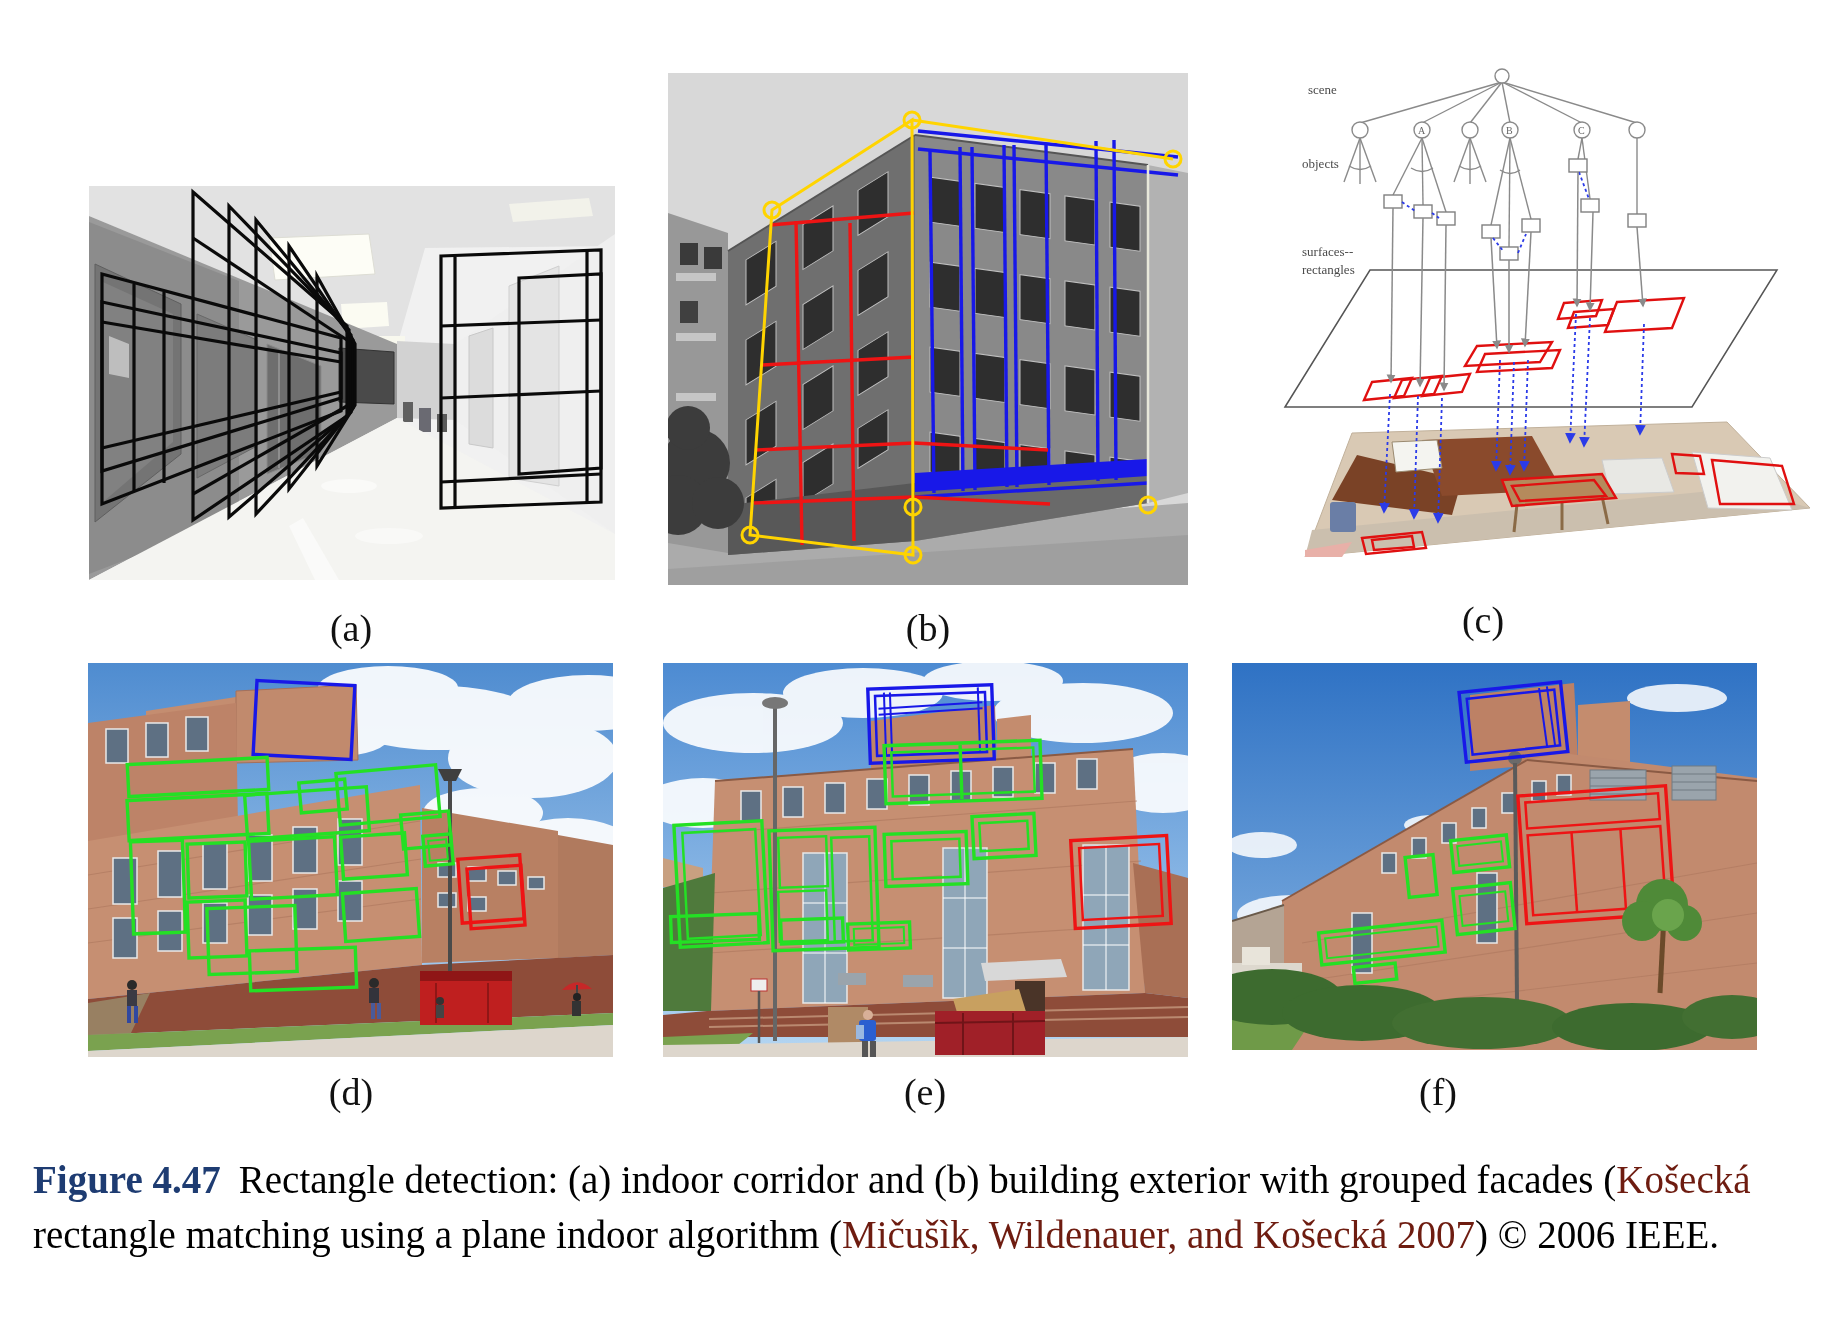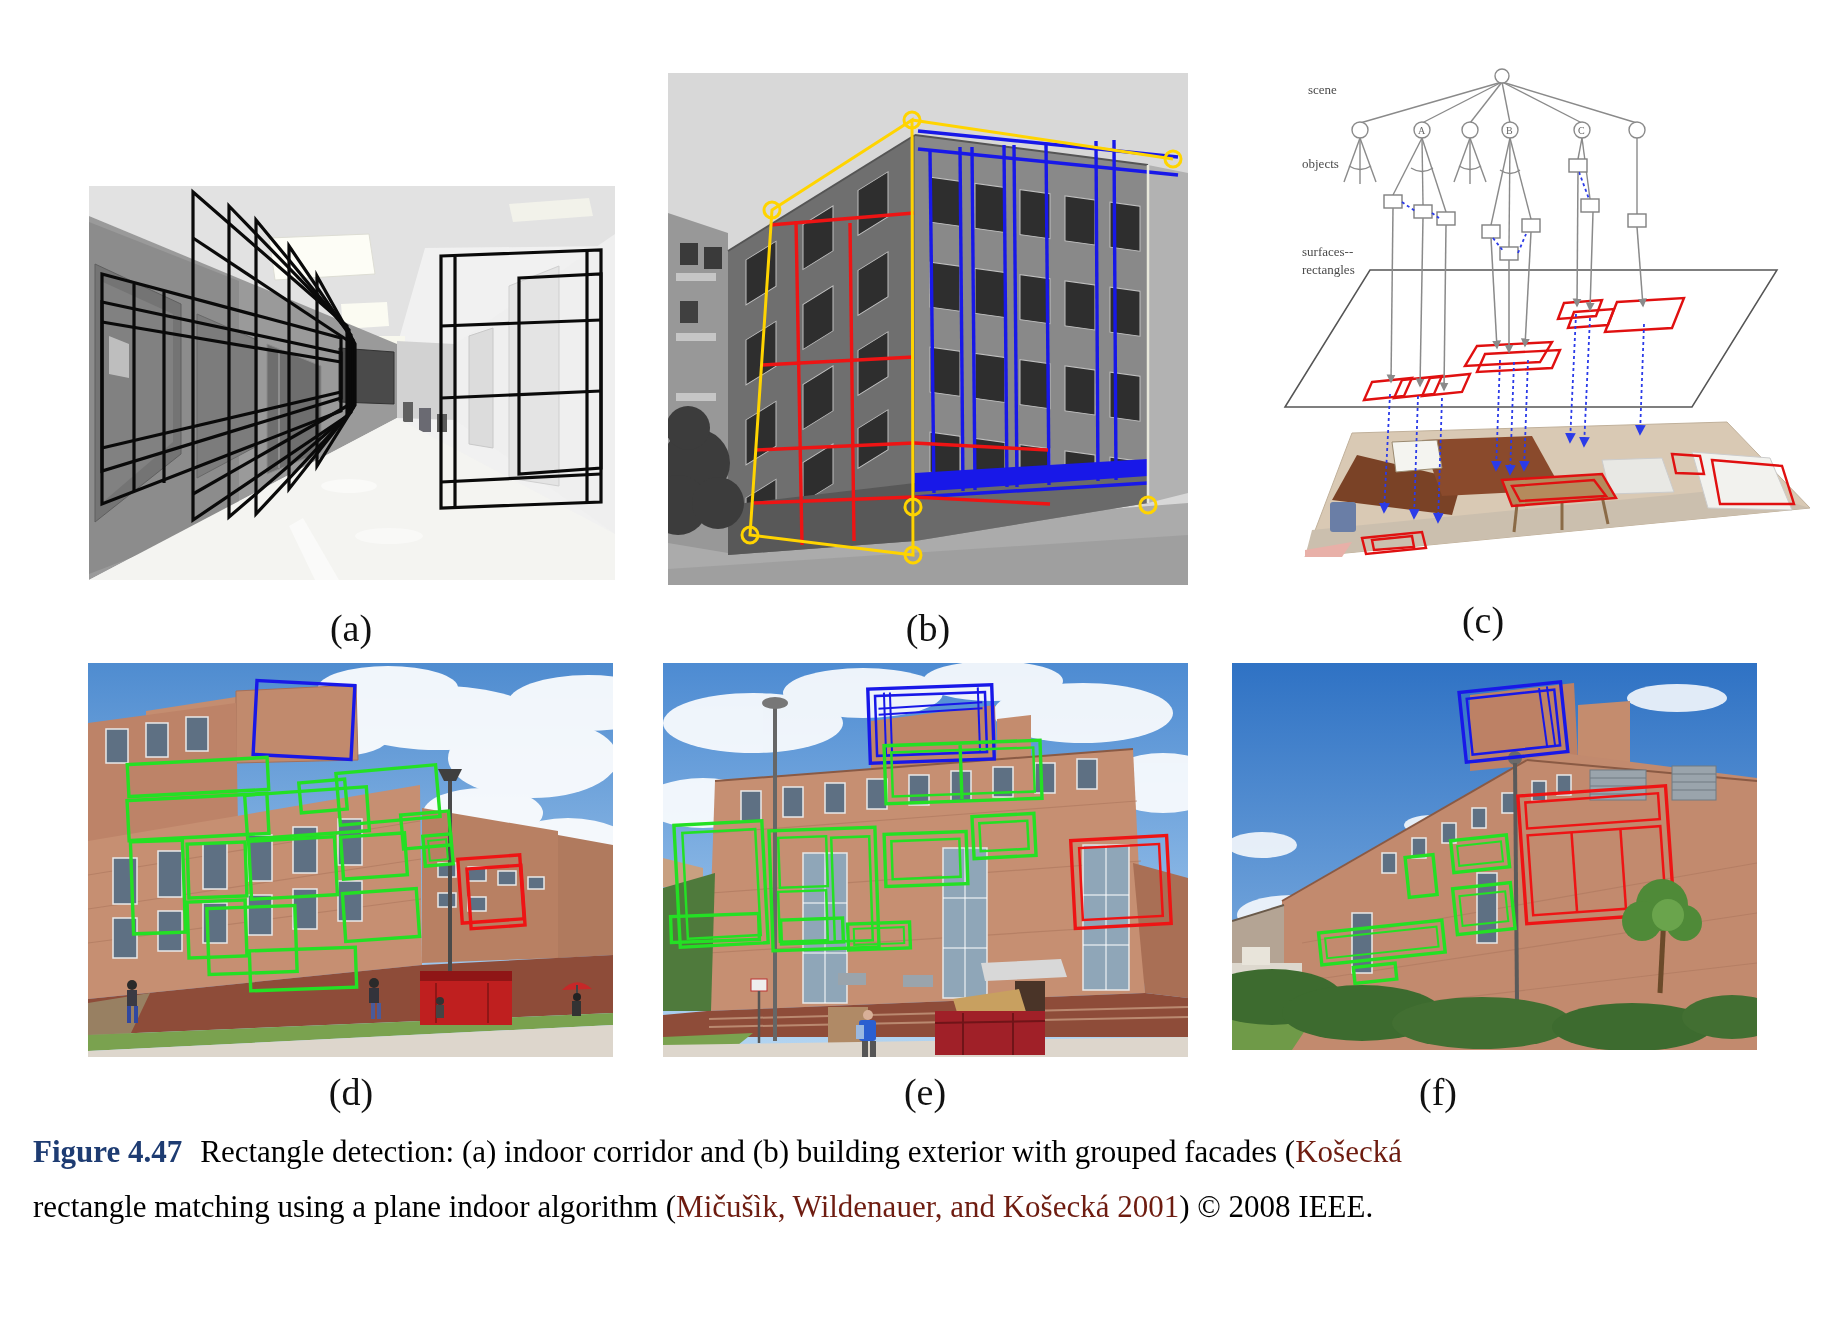--- a/index.html
+++ b/index.html
@@ -2,21 +2,21 @@
 <html><head>
 <meta charset="utf-8">
 <style>
   html,body{margin:0;padding:0;background:#ffffff;}
   #page{position:relative;width:1838px;height:1320px;background:#ffffff;overflow:hidden;
         font-family:"Liberation Serif","DejaVu Serif",serif;}
   .panel{position:absolute;text-align:right;}
   .panel svg{display:block;}
   .sublabel{position:absolute;transform:translateX(-50%);font-size:38px;color:#111;
             font-family:"Liberation Serif","DejaVu Serif",serif;}
-  #caption{position:absolute;left:33px;top:1124px;width:1785px;font-size:31px;line-height:55px;color:#000;}
+  #caption{position:absolute;left:33px;top:1152px;width:1785px;font-size:39px;line-height:55px;color:#000;}
   .cap-fig{color:#1e3c72;font-weight:bold;margin-right:18px;}
   .cap-cite{color:#6e1c10;}
   
   .ov{fill:none;stroke-width:3.4px;}
   .ovg{stroke:#24e024;}
   .ovr{stroke:#ee1414;}
   .ovb{stroke:#1818e8;}
   .ovy{stroke:#ffd400;stroke-width:3px;fill:none;}
   .k{stroke:#0a0a0a;stroke-width:3.2px;fill:none;}
   .win{fill:#2e2e2e;stroke:#c0c0c0;stroke-width:1px;}
@@ -688,17 +688,17 @@
   <div class="sublabel" style="left:1483px;top:598px;">(c)</div>
   <div class="sublabel" style="left:351px;top:1070px;">(d)</div>
   <div class="sublabel" style="left:925px;top:1070px;">(e)</div>
   <div class="sublabel" style="left:1438px;top:1070px;">(f)</div>
 
   <div id="caption">
     <div>
       <span class="cap-fig">Figure 4.47</span><span>Rectangle detection: (a) indoor corridor and (b) building exterior with grouped facades (</span><span class="cap-cite">Košecká</span>
     </div>
     <div>
-      <span>rectangle matching using a plane indoor algorithm (</span><span class="cap-cite">Mičušìk, Wildenauer, and Košecká 2001</span><span>) © 2008 IEEE.</span>
+      <span>rectangle matching using a plane indoor algorithm (</span><span class="cap-cite">Mičušìk, Wildenauer, and Košecká 2007</span><span>) © 2006 IEEE.</span>
     </div>
   </div>
 
 </div>
 
 </body></html>

